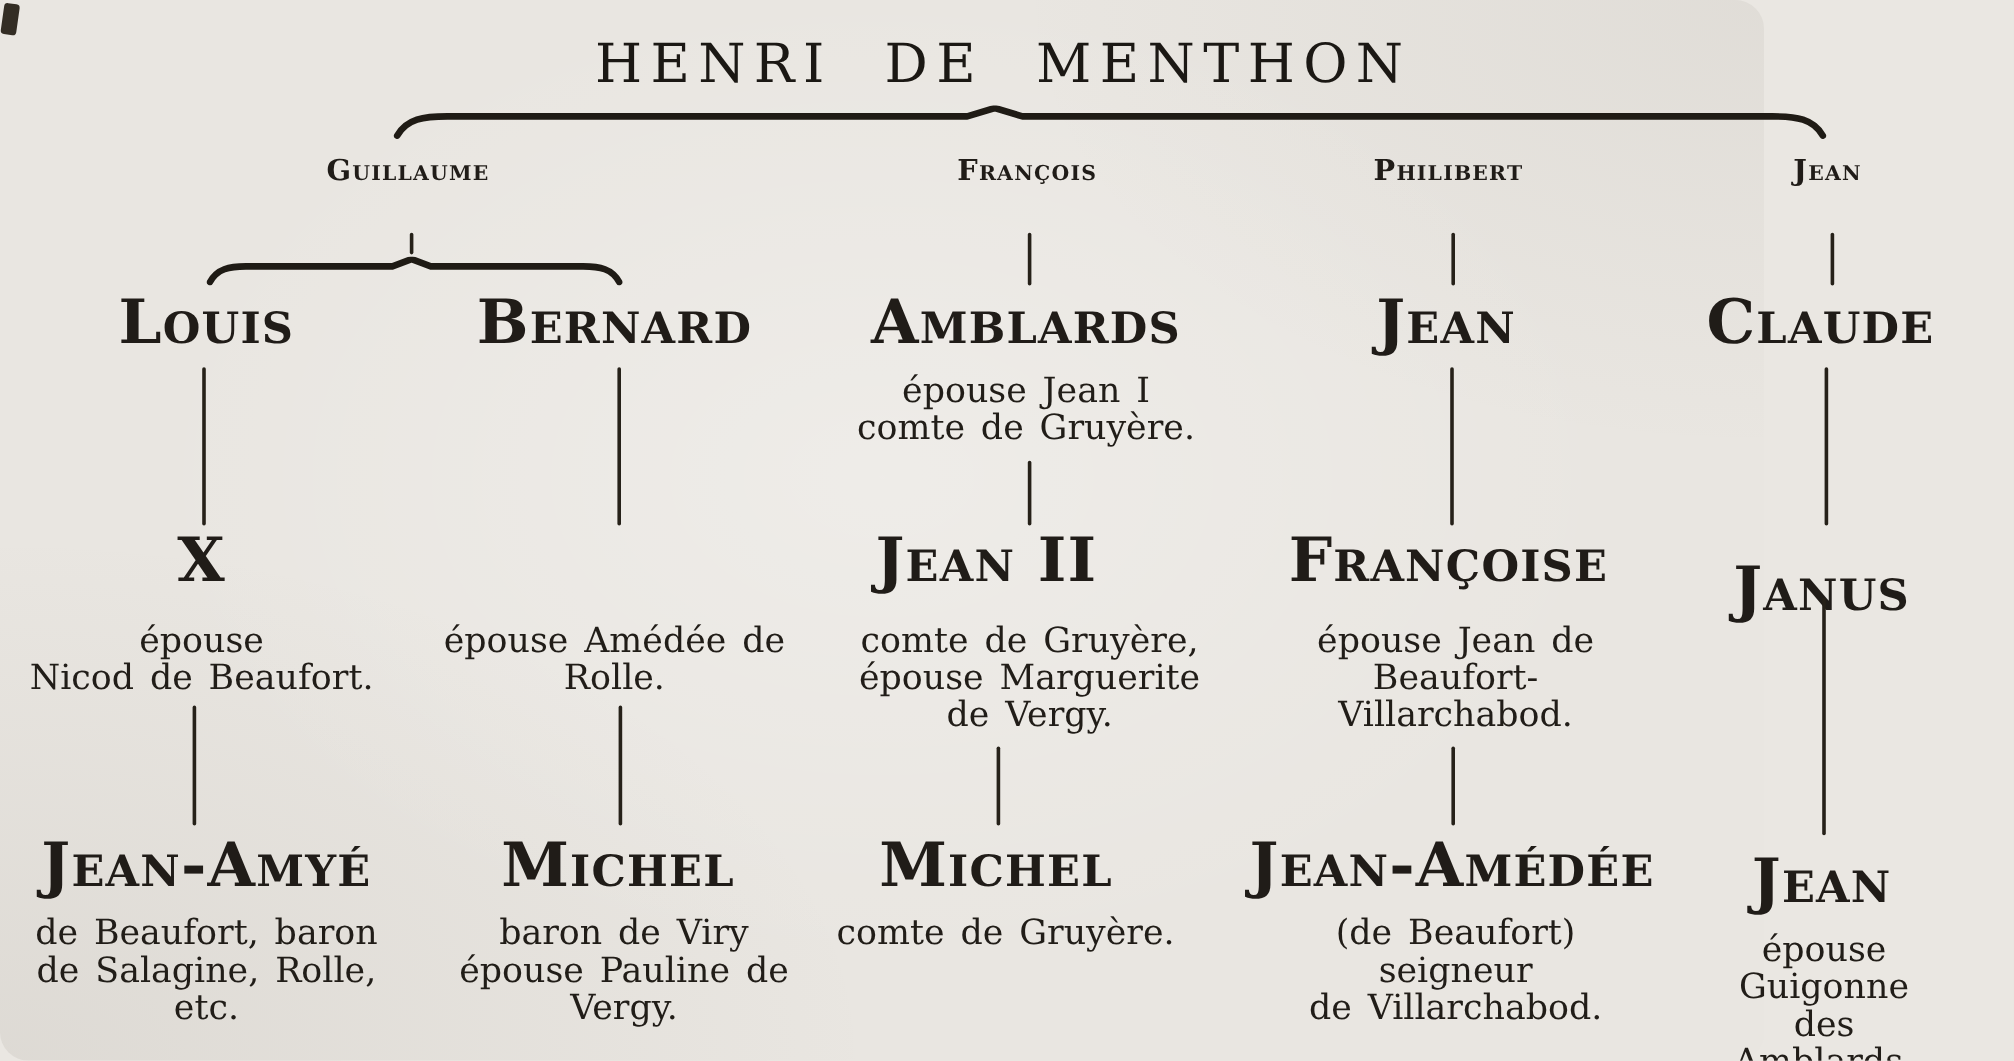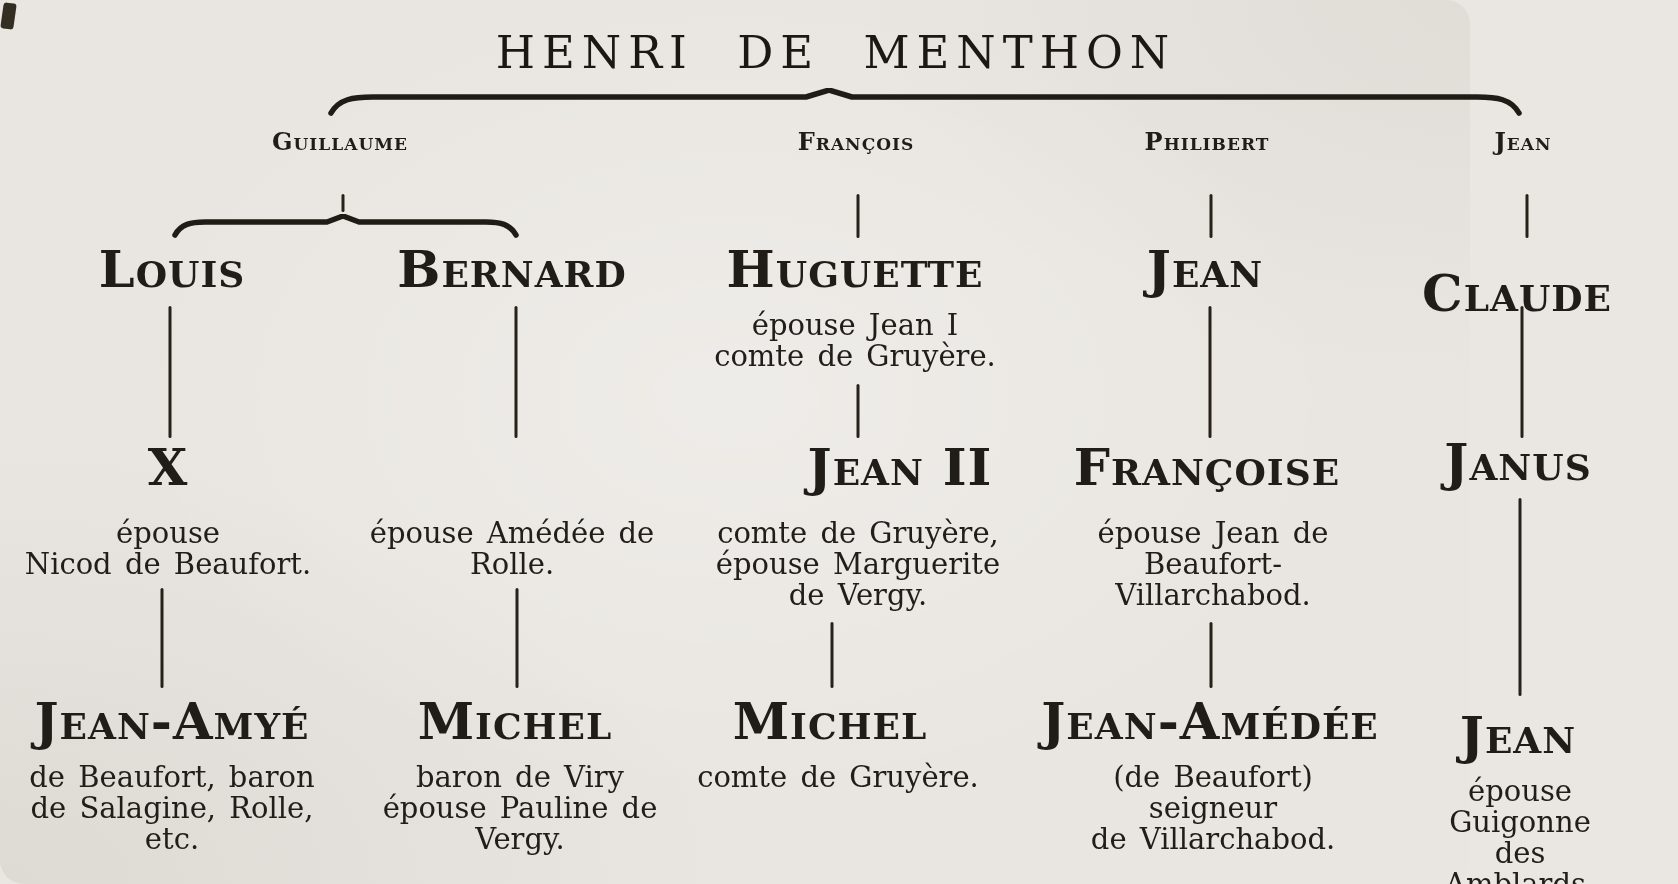--- a/index.html
+++ b/index.html
@@ -72,37 +72,37 @@
   <div class="vline" style="left:858px;  top:194px; height:44px;"></div>
   <div class="vline" style="left:1211px; top:194px; height:44px;"></div>
   <div class="vline" style="left:1527px; top:194px; height:44px;"></div>
 
   <svg class="brace" style="left:172px; top:214px;" width="347" height="24" viewBox="0 0 347 24">
     <path d="M 3,21 C 9,10 19,8 33,8 L 155,8 L 171,2 L 187,8 L 314,8 C 328,8 338,10 344,21"></path>
   </svg>
 
   <div class="person" style="left:172px;  top:248px;">Louis</div>
   <div class="person" style="left:512px;  top:248px;">Bernard</div>
-  <div class="person" style="left:855px;  top:248px;">Huguette</div>
+  <div class="person" style="left:855px;  top:248px;">Amblards</div>
   <div class="person" style="left:1205px; top:248px;">Jean</div>
-  <div class="person" style="left:1517px; top:248px;margin-top:24px;">Claude</div>
+  <div class="person" style="left:1517px; top:248px;">Claude</div>
 
   <div class="note" style="left:855px; top:310px;">épouse Jean I
 comte de Gruyère.</div>
 
   <div class="vline" style="left:170px;  top:306px; height:132px;"></div>
   <div class="vline" style="left:516px;  top:306px; height:132px;"></div>
   <div class="vline" style="left:858px;  top:384px; height:54px;"></div>
   <div class="vline" style="left:1210px; top:306px; height:132px;"></div>
   <div class="vline" style="left:1522px; top:306px; height:132px;"></div>
 
   <div class="person" style="left:168px;  top:446px;">X</div>
-  <div class="person" style="left:900px;  top:446px;">Jean II</div>
+  <div class="person" style="left:822px;  top:446px;">Jean II</div>
   <div class="person" style="left:1207px; top:446px;">Françoise</div>
-  <div class="person" style="left:1518px; top:441px;text-align:center;">Janus</div>
+  <div class="person" style="left:1518px; top:470px;text-align:center;">Janus</div>
 
   <div class="note" style="left:168px;  top:518px;">épouse
 Nicod de Beaufort.</div>
   <div class="note" style="left:512px;  top:518px;">épouse Amédée de
 Rolle.</div>
   <div class="note" style="left:858px;  top:518px;">comte de Gruyère,
 épouse Marguerite
 de Vergy.</div>
   <div class="note" style="left:1213px; top:518px;">épouse Jean de
 Beaufort-

